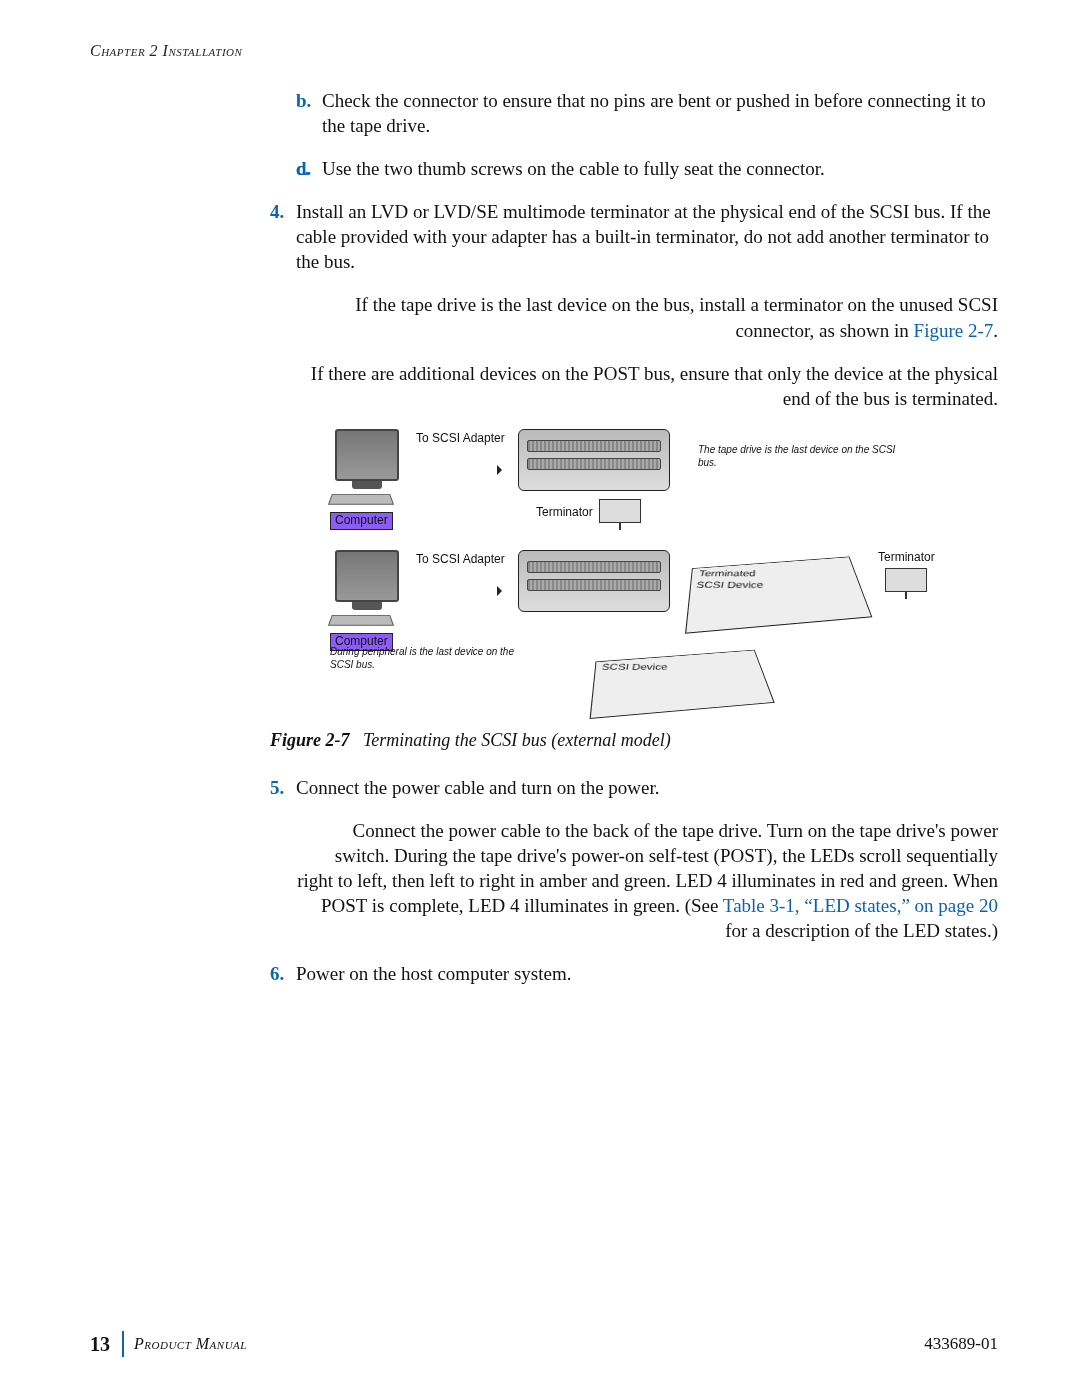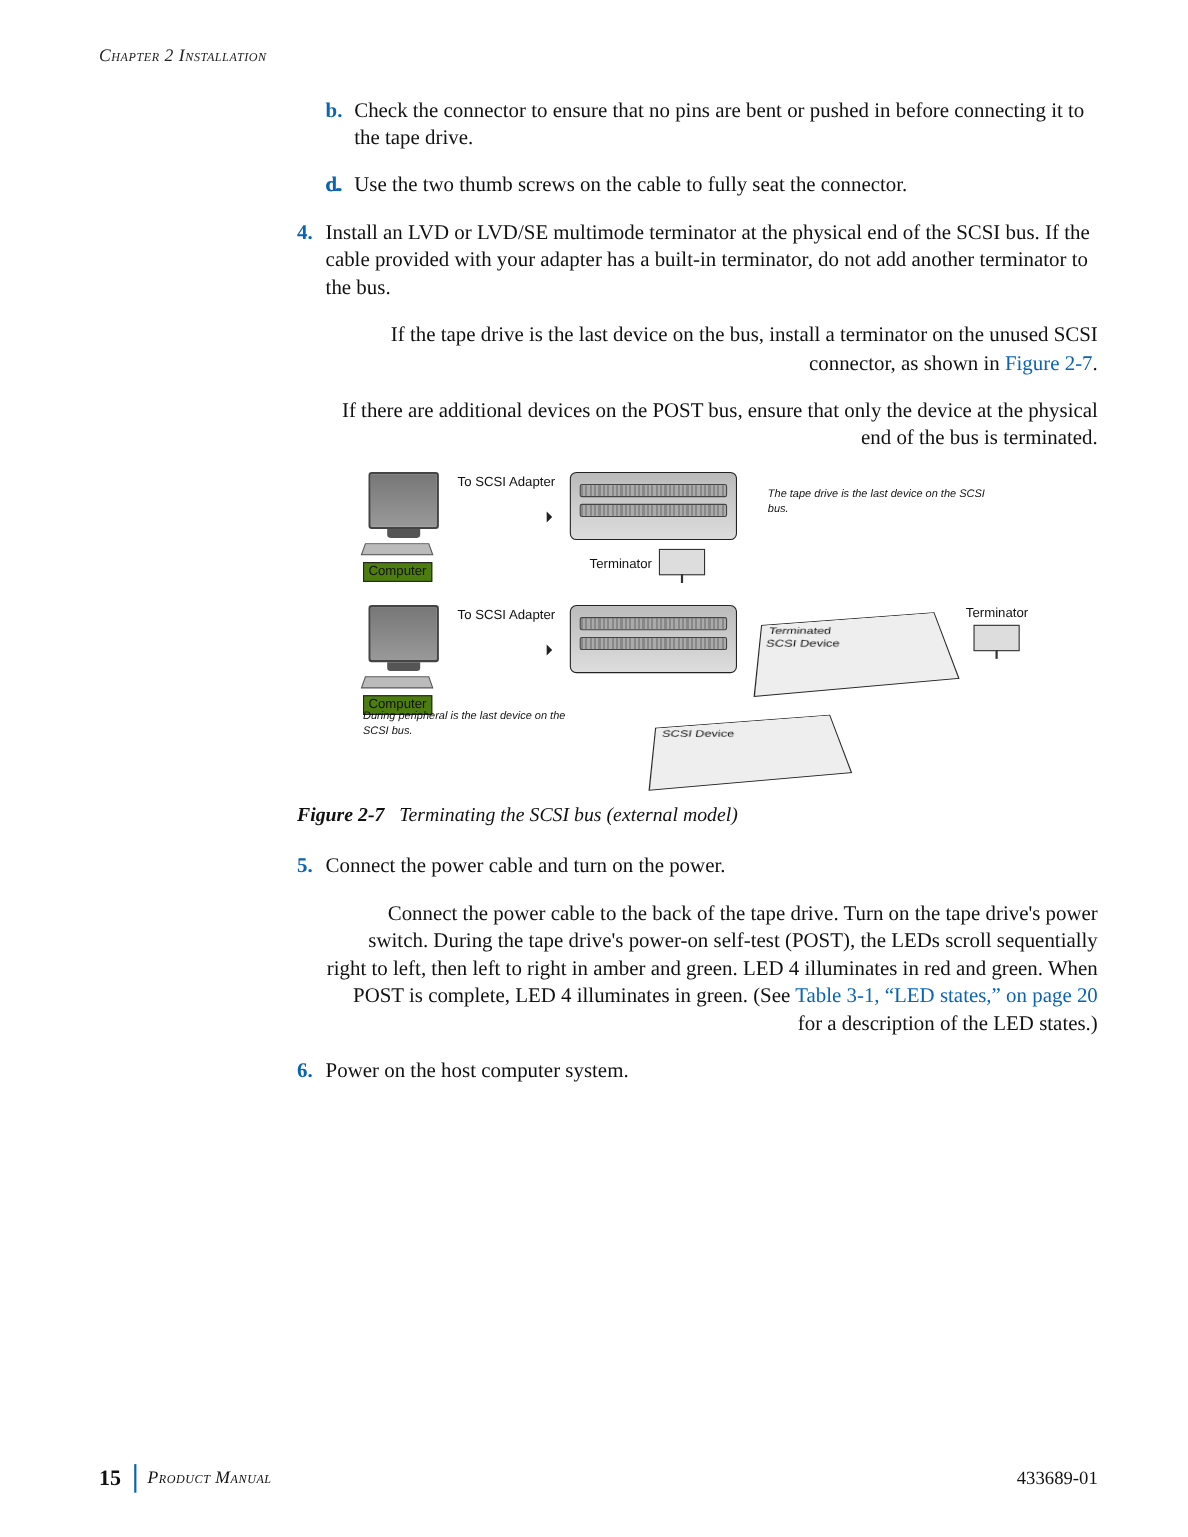--- a/index.html
+++ b/index.html
@@ -109,21 +109,21 @@
     height: 10px; width: 60px;
     background: #bbb; border: 1px solid #555;
     transform: perspective(40px) rotateX(25deg);
   }
   .clabel {
     font-family: Arial, Helvetica, sans-serif;
     font-size: 12px;
     border: 1px solid #222;
     display: inline-block;
     padding: 0 4px;
-    background: #4d7c0f;
+    background: #8b5cf6;
     margin-top: 6px;
   }
   .arrow-label {
     font-family: Arial, Helvetica, sans-serif;
     font-size: 12px;
     white-space: nowrap;
   }
   .drive {
     width: 150px; height: 60px;
     border: 1px solid #222;
@@ -334,18 +334,18 @@
     <ul class="ol-main">
       <li>
         <span class="marker">6.</span>
         <span>Power on the host computer system.</span>
       </li>
     </ul>
 
   </div>
 
   <div class="footer">
-    <span class="pagenum">15</span>
+    <span class="pagenum">13</span>
     <span class="divider"></span>
     <span class="pm">Product Manual</span>
     <span class="docnum">433689-01</span>
   </div>
 </div>
 
 </body></html>

